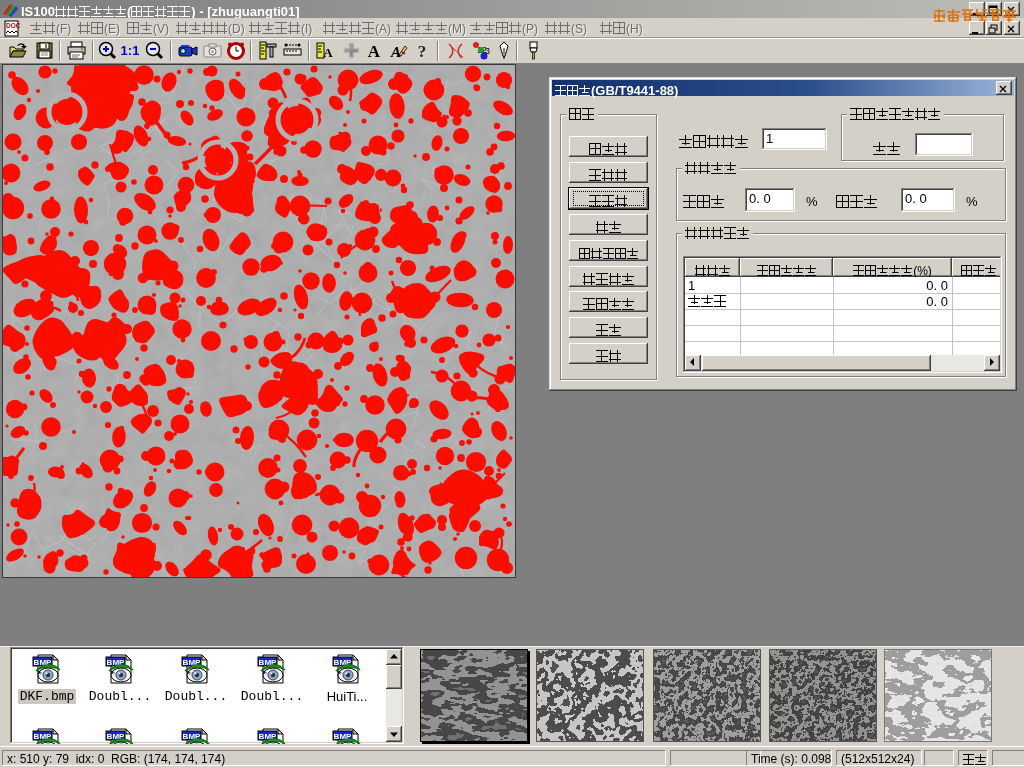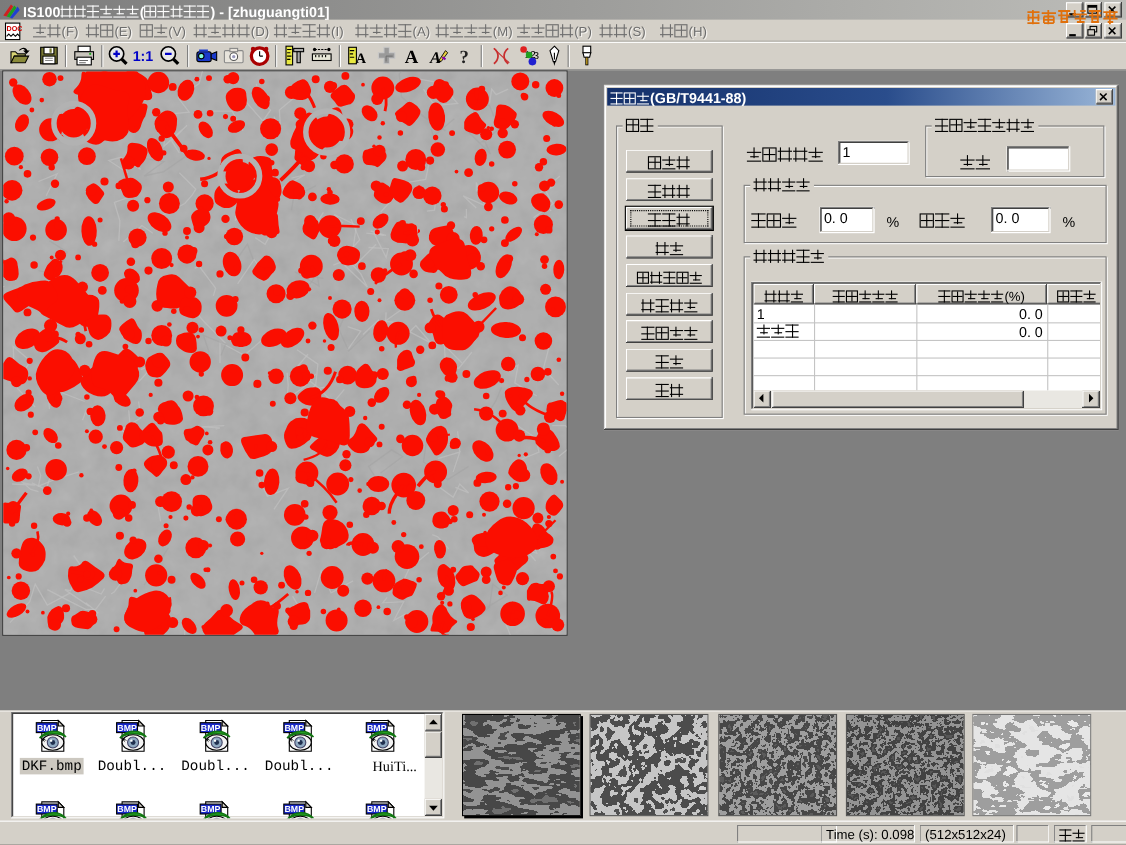--- a/index.html
+++ b/index.html
@@ -1320,21 +1320,21 @@
         <path d="M22 2 L22 7 L27 7 Z" fill="#d4d0c8" stroke="#000"></path>
         <rect x="2" y="4" width="19" height="9" fill="#1828c8" stroke="#000"></rect>
         <text x="11.5" y="11.5" font-size="8" font-weight="bold" fill="#fff" text-anchor="middle">BMP</text>
         <path d="M5 18 C12 10, 23 10, 29 17 C24 13, 11 13, 5 18 Z" fill="#28a428" stroke="#117711" stroke-width="1.4"></path>
         <ellipse cx="17" cy="22" rx="10" ry="7" fill="#f4f4f4" stroke="#000"></ellipse>
         <circle cx="17" cy="22" r="5" fill="#90aac2" stroke="#446"></circle>
         <circle cx="17" cy="22" r="2.2" fill="#203050"></circle>
         <circle cx="15.5" cy="20.3" r="1.1" fill="#fff"></circle>
         <path d="M5 17 L10 22 L7.5 17 L12 21 Z" fill="#000"></path>
       </svg>
-      <div class="abs" style="left:303px;top:42px;width:68px;text-align:right;font-family:Liberation Serif, serif;font-size:13px;white-space:nowrap"><span style="padding:0 2px">HuiTi...</span></div>
+      <div class="abs" style="left:303px;top:42px;width:68px;text-align:center;font-family:Liberation Sans, sans-serif;font-size:13px;white-space:nowrap"><span style="padding:0 2px">HuiTi...</span></div>
       <svg class="abs" style="left:321px;top:80px" width="32" height="17" viewBox="0 0 32 17">
         <path d="M7 2 L22 2 L27 7 L27 30 L7 30 Z" fill="#fff" stroke="#000"></path>
         <path d="M22 2 L22 7 L27 7 Z" fill="#d4d0c8" stroke="#000"></path>
         <rect x="2" y="4" width="19" height="9" fill="#1828c8" stroke="#000"></rect>
         <text x="11.5" y="11.5" font-size="8" font-weight="bold" fill="#fff" text-anchor="middle">BMP</text>
         <path d="M5 18 C12 10, 23 10, 29 17 C24 13, 11 13, 5 18 Z" fill="#28a428" stroke="#117711" stroke-width="1.4"></path>
         <ellipse cx="17" cy="22" rx="10" ry="7" fill="#f4f4f4" stroke="#000"></ellipse>
         <circle cx="17" cy="22" r="5" fill="#90aac2" stroke="#446"></circle>
         <circle cx="17" cy="22" r="2.2" fill="#203050"></circle>
         <circle cx="15.5" cy="20.3" r="1.1" fill="#fff"></circle>
@@ -1419,20 +1419,21 @@
             <feFuncR type="discrete" tableValues="0.92 0.88 0.90 0.62 0.92 0.94"></feFuncR>
             <feFuncG type="discrete" tableValues="0.92 0.88 0.90 0.62 0.92 0.94"></feFuncG>
             <feFuncB type="discrete" tableValues="0.92 0.88 0.90 0.62 0.92 0.94"></feFuncB>
             <feFuncA type="linear" slope="0" intercept="1"></feFuncA>
           </feComponentTransfer>
         </filter>
       </defs>
       <rect width="108" height="93" filter="url(#ft5)"></rect>
     </svg>
     <div class="abs" style="left:0;top:746px;width:1024px;height:22px;background:#d4d0c8;border-top:1px solid #fff">
+      <div class="seg" style="left:2px;width:664px">x: 510 y: 79&nbsp;&nbsp;idx: 0&nbsp;&nbsp;RGB: (174, 174, 174)</div>
       <div class="seg" style="left:670px;width:91px"></div>
       <div class="seg" style="left:746px;width:86px">Time (s): 0.098</div>
       <div class="seg" style="left:836px;width:86px">(512x512x24)</div>
       <div class="seg" style="left:924px;width:30px"></div>
       <div class="seg" style="left:958px;width:30px;padding-top:3px"><i class="z z0" style="width:11px;height:11px;margin-right:1px;vertical-align:-1px;color:#000;"></i><i class="z z3" style="width:11px;height:11px;margin-right:1px;vertical-align:-1px;color:#000;"></i></div>
       <div class="seg" style="left:992px;width:38px"></div>
     </div>
     <svg class="abs" style="left:933px;top:9px;z-index:50" width="88" height="14" viewBox="0 0 88 14">
       <g transform="translate(0,0)">
         <path d="M1 2 H12 M1 7 H12 M1 12 H12 M6 0 V13 M2 4 V10 M11 4 V10" stroke="#e0700c" stroke-width="1.6" fill="none"></path>

